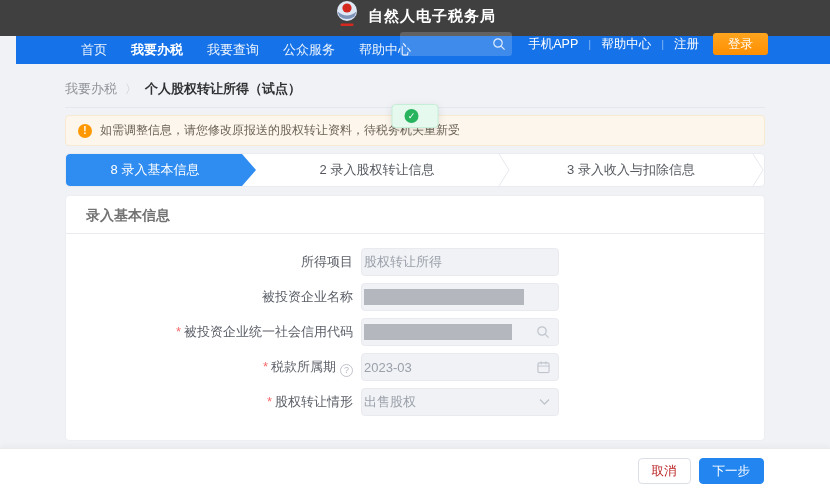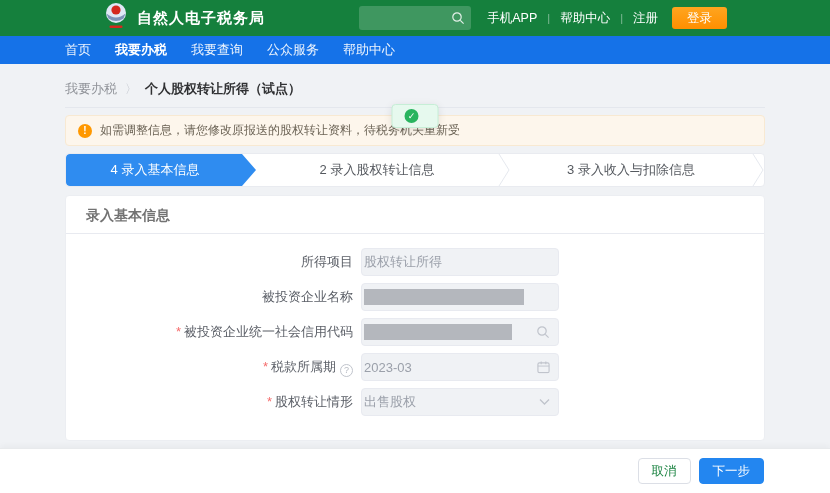--- a/index.html
+++ b/index.html
@@ -1,33 +1,33 @@
 <!DOCTYPE html>
 <html><head>
 <meta charset="utf-8">
 <style>
   * { margin:0; padding:0; box-sizing:border-box; }
   html,body { width:830px; height:493px; }
   body { font-family:"Liberation Sans","DejaVu Sans",sans-serif; }
   .page { position:relative; width:830px; height:493px; background:#f0f2f5; overflow:hidden; }
 
   
-  .hdr-top { height:36px; background:#15803d; display:flex; align-items:center; padding:0 103px; }
+  .hdr-top { height:36px; background:#404040; display:flex; align-items:center; padding:0 62px;flex-direction:column; }
   .brand { display:flex; align-items:center; }
   .brand-title { color:#fff; font-size:15px; font-weight:bold; margin-left:8px; letter-spacing:1px; }
   .hdr-right { margin-left:auto; display:flex; align-items:center; }
   .hdr-search { position:relative; width:112px; height:24px; background:rgba(255,255,255,.18); border-radius:3px; margin-right:16px; }
   .hdr-search input { width:100%; height:100%; background:transparent; border:none; outline:none; color:#fff; font-size:12px; padding:0 26px 0 8px; }
   .hdr-search .mag { position:absolute; right:6px; top:5px; color:rgba(255,255,255,.85); }
   .hdr-link { color:#fff; font-size:12.5px; cursor:pointer; }
   .hdr-divider { color:rgba(255,255,255,.45); font-size:11px; margin:0 10px; }
   .login-btn { margin-left:14px; height:22px; padding:0 15px; background:linear-gradient(180deg,#ffa51f,#ff8f00); border:none; border-radius:3px; color:#fff; font-size:12.5px; cursor:pointer; }
 
   
-  .nav { height:28px; background:#1572e8; display:flex; align-items:center; padding:0 65px; }
+  .nav { height:28px; background:#1572e8; display:flex; align-items:center; padding:0 65px;margin-left:16px; }
   .nav-item { color:rgba(255,255,255,.92); font-size:13px; margin-right:24px; cursor:pointer; }
   .nav-item.active { font-weight:bold; color:#fff; }
 
   
   .content { padding:0 65px; }
   .breadcrumb { margin-top:14px; height:22px; display:flex; align-items:center; font-size:13px; }
   .bc-parent { color:#909399; cursor:pointer; }
   .bc-sep { color:#c0c4cc; margin:0 8px; font-size:12px; }
   .bc-current { color:#303133; font-weight:bold; }
   .hr { height:1px; background:#e4e7ed; margin-top:7px; }
@@ -55,21 +55,21 @@
   .ctrl { position:relative; width:198px; height:28px; background:#f0f2f5; border:1px solid #e8eaf0; border-radius:4px; display:flex; align-items:center; padding:0 2px; font-size:13px; color:#a8adb8; cursor:not-allowed; }
   .ctrl .val { color:#9ba0aa; }
   .redact { height:16px; background:#b4b7bd; }
   .redact.w1 { width:148px; }
   .redact.w2 { width:160px; }
   .ctrl-icon { position:absolute; right:8px; top:50%; transform:translateY(-50%); color:#c0c4cc; display:flex; }
 
   
   .footer { position:absolute; left:0; right:0; bottom:0; height:45px; background:#fff; border-top:1px solid #e8eaec; box-shadow:0 -2px 6px rgba(0,0,0,.04); display:flex; align-items:center; justify-content:flex-end; padding:0 66px; }
   .btn { height:26px; padding:0 13px; border-radius:4px; font-size:12.5px; cursor:pointer; }
-  .btn-cancel { background:#fff; border:1px solid #dcdfe6; color:#15803d; margin-right:8px; }
+  .btn-cancel { background:#fff; border:1px solid #dcdfe6; color:#b91c1c; margin-right:8px; }
   .btn-next { background:#2386f0; border:1px solid #2386f0; color:#fff; }
 </style>
 </head>
 <body>
 
 <div class="page">
 
   <div class="hdr-top">
     <div class="brand">
       <span>
@@ -121,21 +121,21 @@
       <span class="bc-current">个人股权转让所得（试点）</span>
     </div>
     <div class="hr"></div>
 
     <div class="banner">
       <span class="warn-ic">!</span>
       <span>如需调整信息，请您修改原报送的股权转让资料，待税务机关重新受</span>
     </div>
 
     <div class="steps">
-      <div class="step active">4 录入基本信息</div>
+      <div class="step active">8 录入基本信息</div>
       <div class="step">2 录入股权转让信息</div>
       <svg class="step-sep" width="12" viewBox="0 0 12 34" preserveAspectRatio="none">
           <polyline points="1,0 11,17 1,34" fill="none" stroke="#e4e7ed" stroke-width="1"></polyline>
         </svg>
       <div class="step">3 录入收入与扣除信息</div>
       <svg class="step-sep" width="12" viewBox="0 0 12 34" preserveAspectRatio="none">
           <polyline points="1,0 11,17 1,34" fill="none" stroke="#e4e7ed" stroke-width="1"></polyline>
         </svg>
     </div>
 

